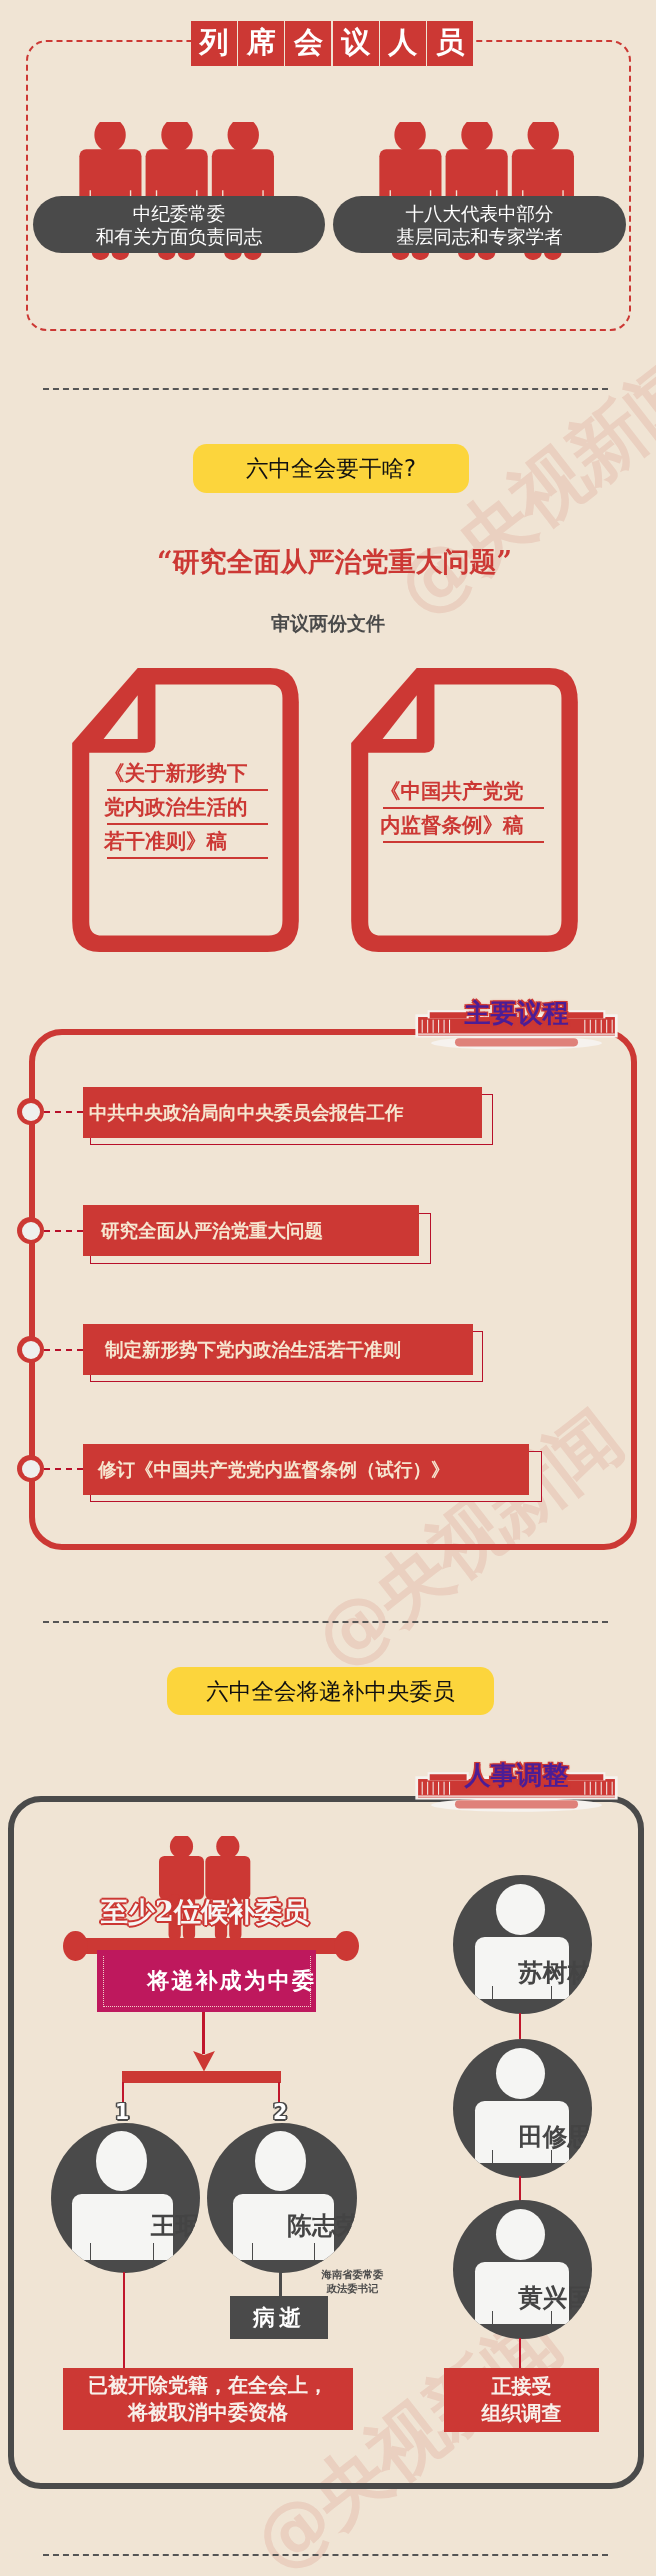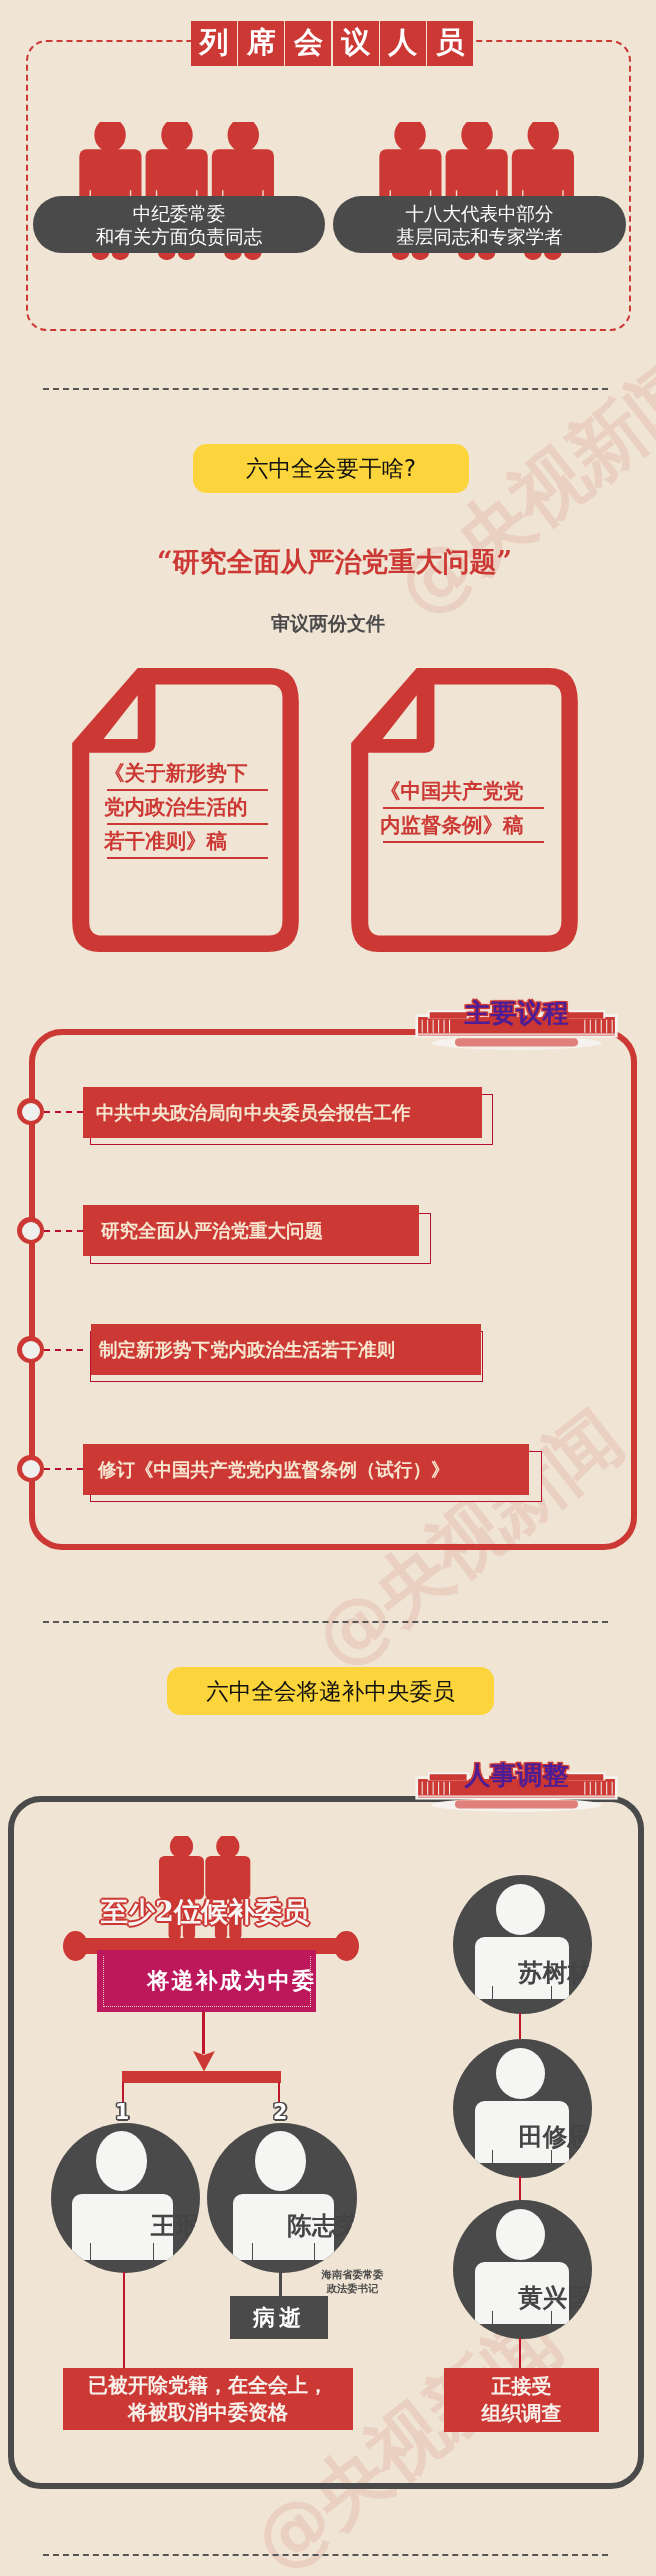--- a/index.html
+++ b/index.html
@@ -30,21 +30,21 @@
   .doc-line { position: relative; height: 34px; line-height: 30px; white-space: nowrap; }
   .doc-line::after { content: ""; position: absolute; left: 2.7px; right: 0; bottom: 1.4px; height: 1.4px; background: #cc3834; }
 
   
   .agenda-box { left: 29px; top: 1029px; width: 608px; height: 521px; border: 6.8px solid #cc3834; border-radius: 33px; }
   .badge { position: absolute; width: 205px; height: 55px; }
   .badge-title { position: absolute; left: 0; top: 0; width: 205px; text-align: center; color: #4c1d95; font-weight: bold; font-size: 26px; line-height: 36px; text-shadow: 0 0 2.7px #cc3834, 1.4px 1.4px 0 #cc3834, -1.4px -1.4px 0 #cc3834, 1.4px -1.4px 0 #cc3834, -1.4px 1.4px 0 #cc3834; }
   .node { position: absolute; width: 27px; height: 27px; border-radius: 50%; background: #cc3834; }
   .node::after { content: ""; position: absolute; left: 4.8px; top: 4.8px; width: 18px; height: 18px; border-radius: 50%; background: #efefed; }
   .node-dash { position: absolute; height: 0; border-top: 2.1px dashed #b8102a; }
-  .agenda-item { position: absolute; height: 51px; background: #cc3834; color: #f6e6d0; font-weight: bold; font-size: 18.5px; display: flex; align-items: center; padding-left: 13px; white-space: nowrap; }
+  .agenda-item { position: absolute; height: 51px; background: #cc3834; color: #f6e6d0; font-weight: bold; font-size: 18.5px; display: flex; align-items: center; padding-left: 6px; white-space: nowrap; }
   .agenda-shadow { position: absolute; height: 51px; border: 1.4px solid #b8102a; background: #f0e4d4; }
 
   
   .personnel-box { left: 8.2px; top: 1796px; width: 636px; height: 693px; border: 6.8px solid #4a4a4a; border-radius: 33px; }
   .outline-text { color: #f6f6f4; font-weight: bold; text-shadow: 0 0 2.1px #cc3834, 2.1px 0 0 #cc3834, -2.1px 0 0 #cc3834, 0 2.1px 0 #cc3834, 0 -2.1px 0 #cc3834, 1.4px 1.4px 0 #cc3834, -1.4px -1.4px 0 #cc3834, 1.4px -1.4px 0 #cc3834, -1.4px 1.4px 0 #cc3834; }
   .scroll-bar { position: absolute; background: #cc3834; }
   .scroll-end { position: absolute; width: 24.6px; height: 30px; border-radius: 50%; background: #cc3834; }
   .banner { position: absolute; background: #be185d; color: #ffffff; font-weight: bold; font-size: 22px; display: flex; align-items: center; justify-content: flex-end; }
   .banner-inner { position: absolute; left: 5.5px; right: 5.5px; top: 5.5px; bottom: 5.5px; border: 0.7px dotted #f0d0c8; border-top: none; }
   .red-line { position: absolute; background: #c0162c; }
@@ -215,21 +215,21 @@
   <div class="layer agenda-item" style="left:83px; top:1087px; width:399px;">中共中央政治局向中央委员会报告工作</div>
 
   <div class="layer node" style="left:17px; top:1217px;"></div>
   <div class="layer node-dash" style="left:44px; top:1230px; width:39px;"></div>
   <div class="layer agenda-shadow" style="left:90px; top:1213px; width:341px;"></div>
   <div class="layer agenda-item" style="left:83px; top:1205px; width:336px; padding-left:18px;">研究全面从严治党重大问题</div>
 
   <div class="layer node" style="left:17px; top:1336px;"></div>
   <div class="layer node-dash" style="left:44px; top:1349px; width:39px;"></div>
   <div class="layer agenda-shadow" style="left:90px; top:1331px; width:393px;"></div>
-  <div class="layer agenda-item" style="left:83px; top:1324px; width:390px; padding-left:8px;margin-left:8px;">制定新形势下党内政治生活若干准则</div>
+  <div class="layer agenda-item" style="left:83px; top:1324px; width:390px; padding-left:22px;">制定新形势下党内政治生活若干准则</div>
 
   <div class="layer node" style="left:17px; top:1455px;"></div>
   <div class="layer node-dash" style="left:44px; top:1468px; width:39px;"></div>
   <div class="layer agenda-shadow" style="left:90px; top:1451px; width:452px;"></div>
   <div class="layer agenda-item" style="left:83px; top:1444px; width:446px; padding-left:15px;">修订《中国共产党党内监督条例（试行）》</div>
 </section>
 
 <div class="sep layer" style="top:1621px;"></div>
 
 <section>

